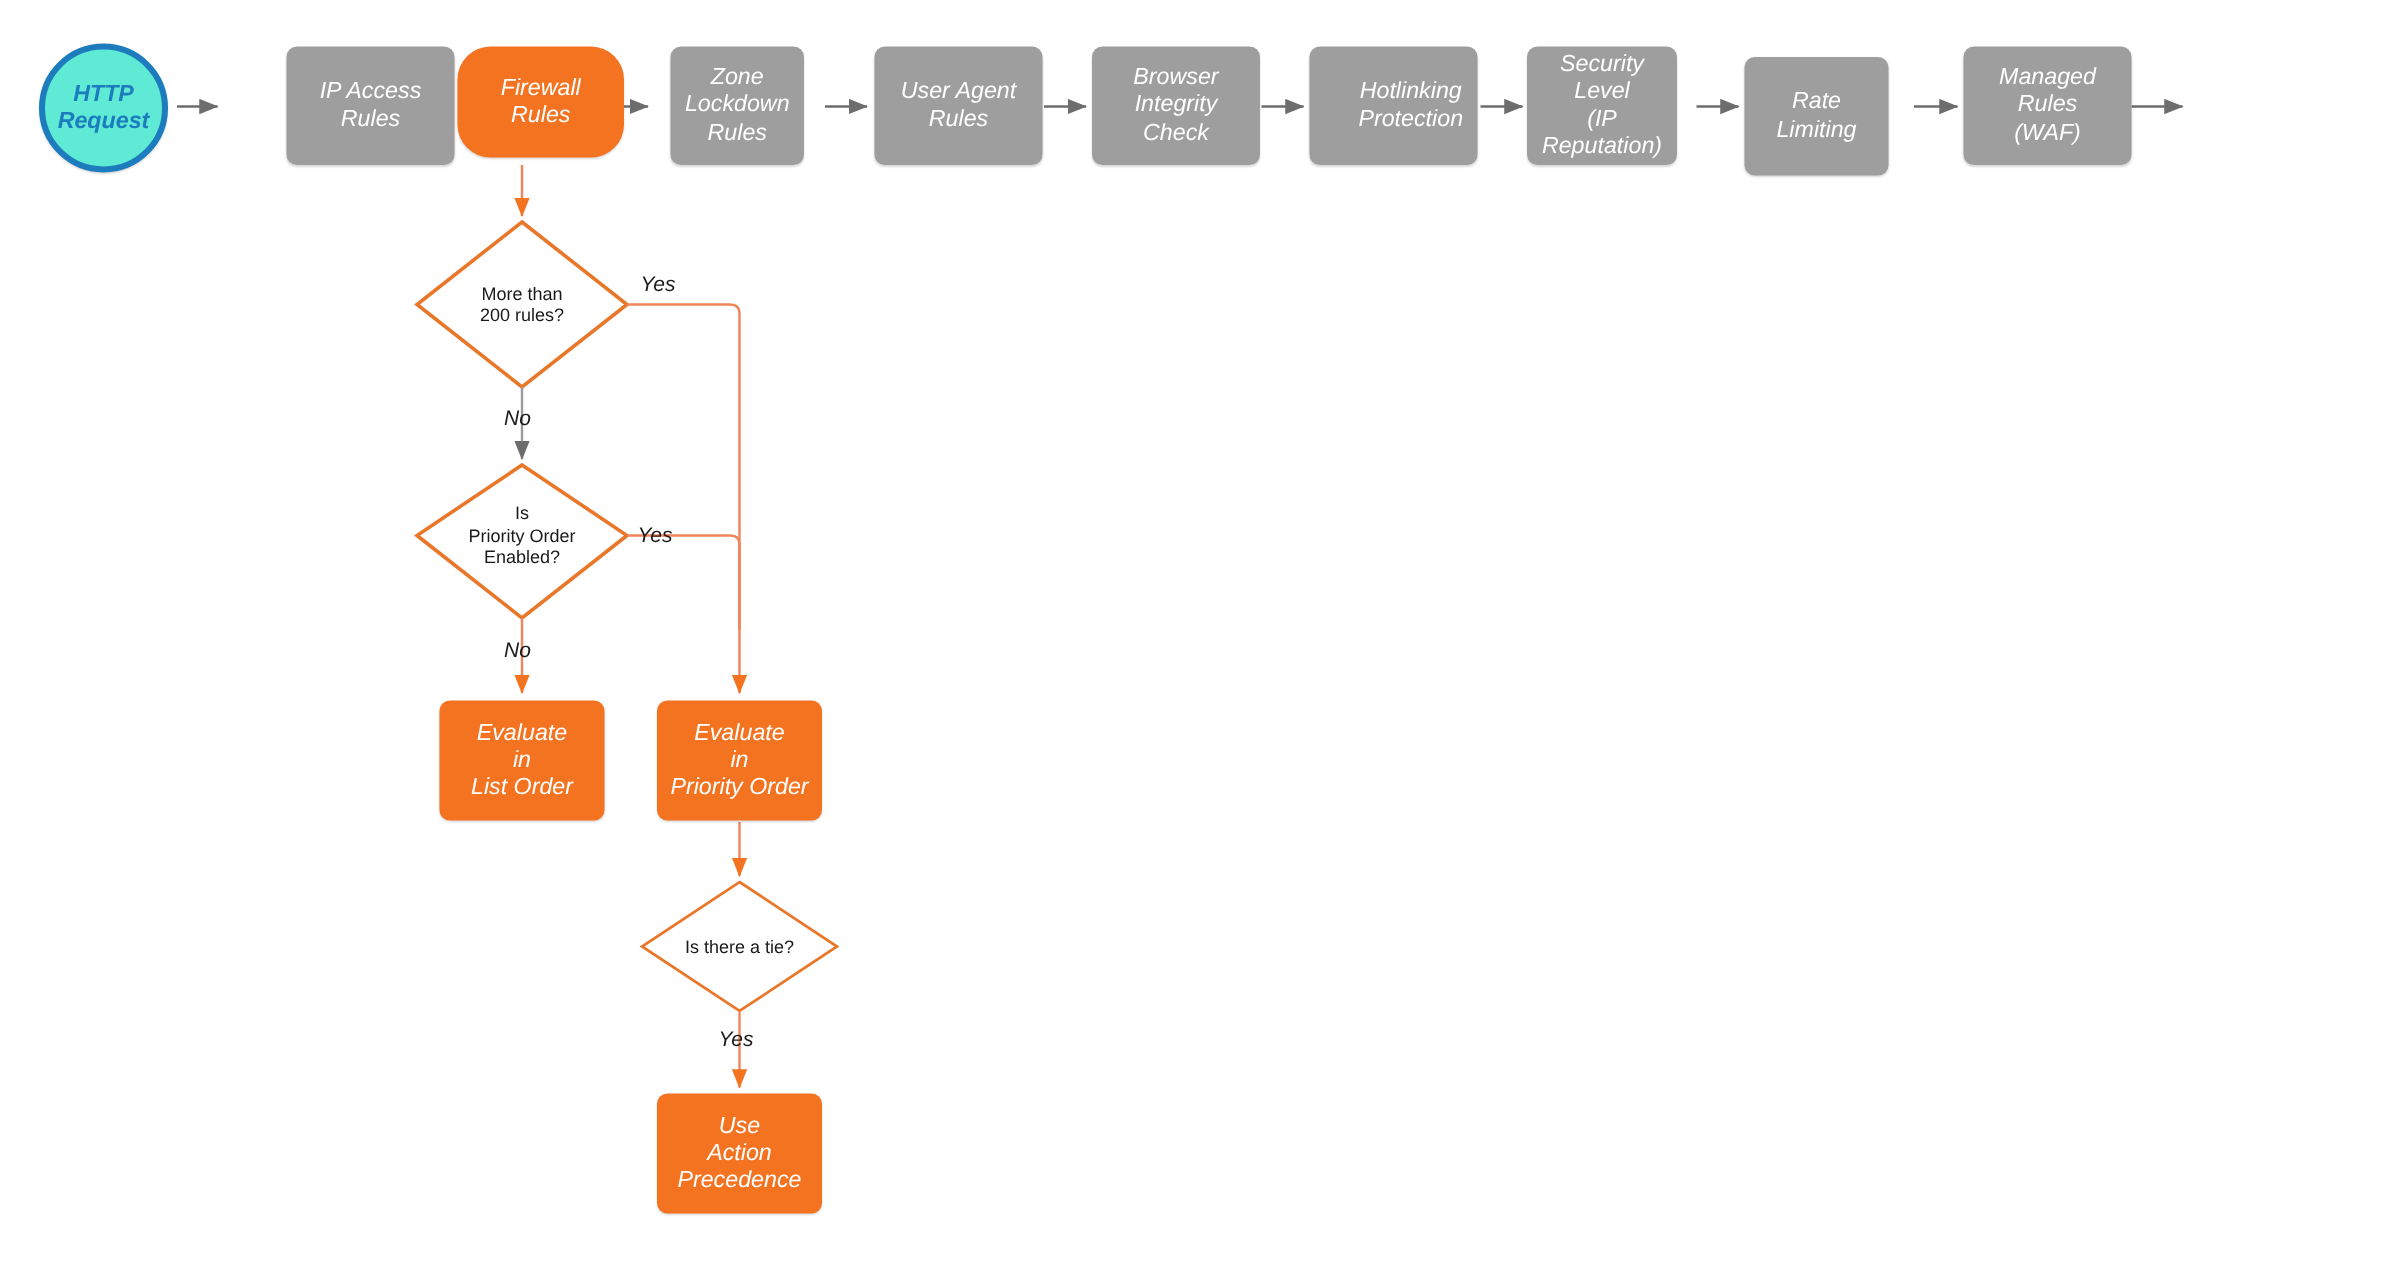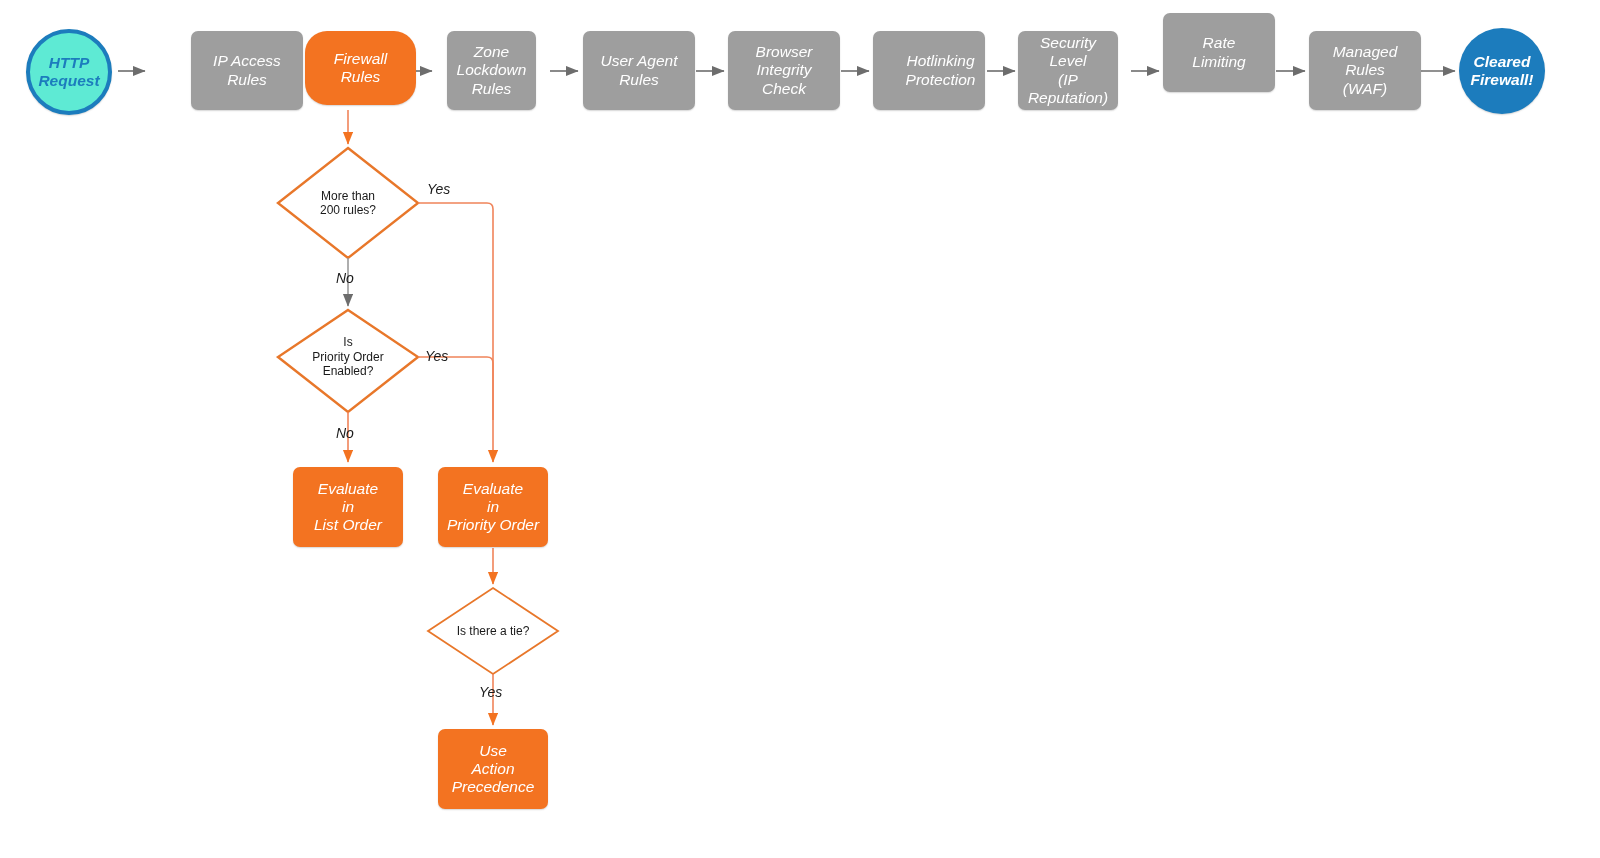--- a/index.html
+++ b/index.html
@@ -177,35 +177,31 @@
     <span>Hotlinking
 Protection</span>
   </div>
 
   <div class="node box gray" style="left:1018px; top:31px; width:100px; height:79px;">
     <span>Security
 Level
 (IP Reputation)</span>
   </div>
 
-  <div class="node box gray" style="left:1163px; top:13px; width:112px; height:79px;">
+  <div class="node box gray" style="left:1163px; top:38px; width:96px; height:79px;">
     <span>Rate
 Limiting</span>
   </div>
 
   <div class="node box gray" style="left:1309px; top:31px; width:112px; height:79px;">
     <span>Managed
 Rules
 (WAF)</span>
   </div>
 
-  <div class="node circle filled" style="left:1459px; top:28px; width:86px; height:86px;">
-    <span>Cleared
-Firewall!</span>
-  </div>
 
   <div class="diamond-label" style="left:286px; top:176px; width:124px; height:54px;">
     <span>More than
 200 rules?</span>
   </div>
 
   <div class="diamond-label" style="left:278px; top:326px; width:140px; height:62px;">
     <span>Is
 Priority Order
 Enabled?</span>

